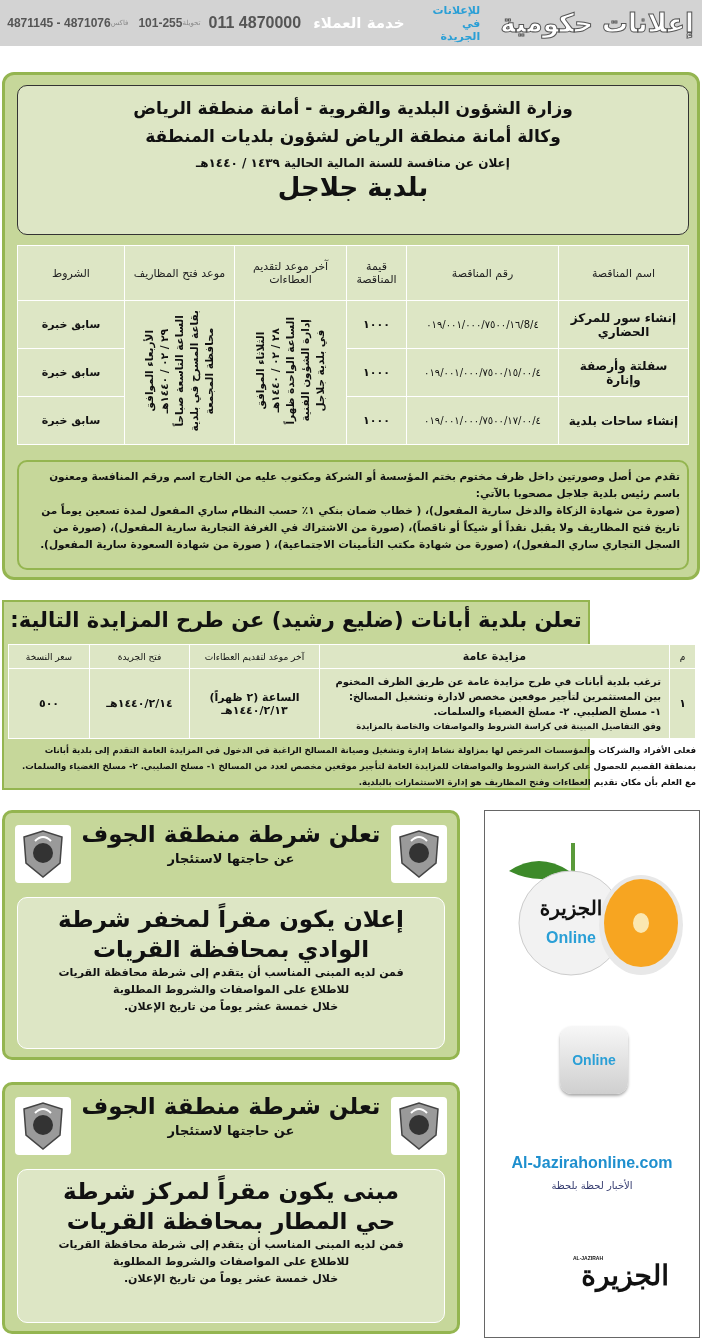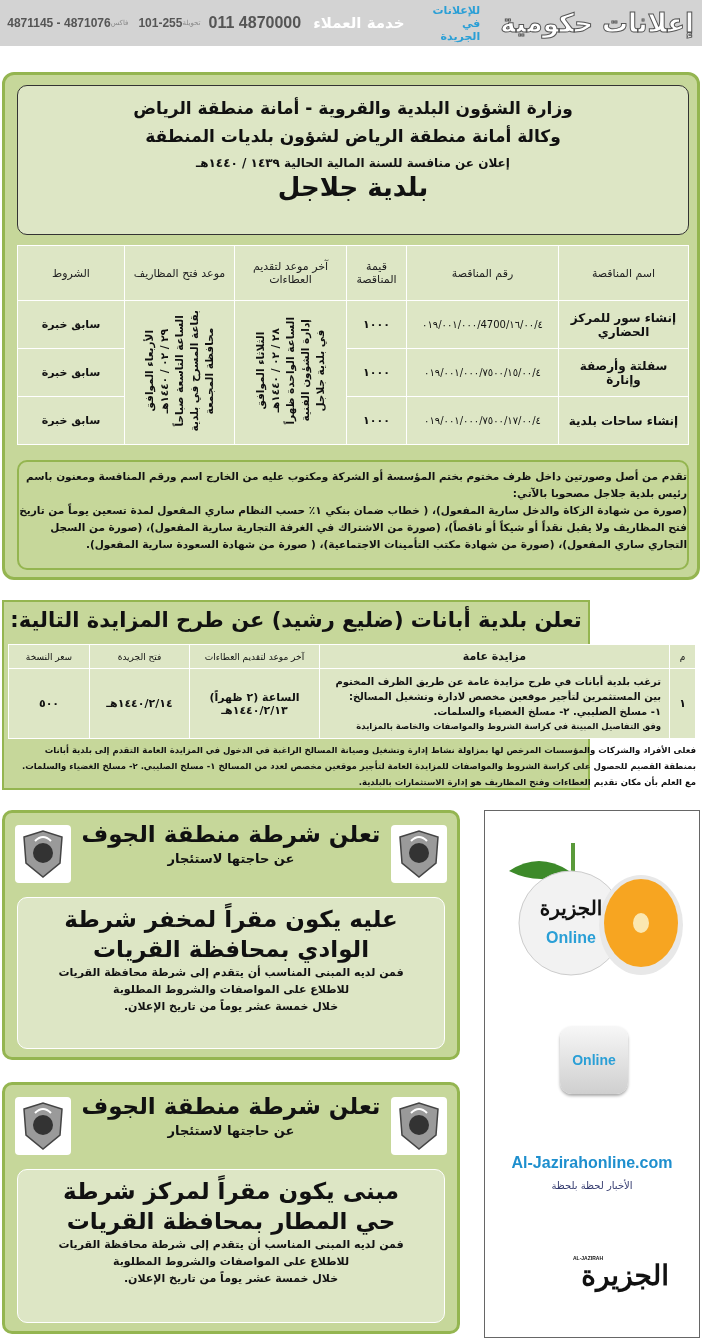--- a/index.html
+++ b/index.html
@@ -28,21 +28,21 @@
   .tbl1 th, .tbl1 td { border: 1px solid #ffffff; text-align: center; font-size: 11px; padding: 0 4px; }
   .tbl1 th { height: 55px; font-weight: normal; color: #222; }
   .tbl1 td { height: 48px; }
   .tbl1 td.name { font-size: 12px; font-weight: bold; }
   .tbl1 td.num { font-size: 10px; direction: ltr; }
   .tbl1 td.val { font-size: 11px; font-weight: bold; }
   .tbl1 td.cond { font-size: 11px; font-weight: bold; text-align: center; }
   .tbl1 td.rot { font-size: 10.5px; font-weight: bold; line-height: 15px; }
   .rotwrap { display: inline-block; writing-mode: vertical-rl; transform: rotate(180deg); text-align: center; white-space: nowrap; }
 
-  .ad1 .terms { position: absolute; left: 12px; top: 385px; width: 672px; height: 110px; background: #c6d79a; border: 2px solid #94b550; border-radius: 10px; padding: 6px 0; font-size: 10.5px; font-weight: bold; line-height: 17px; text-align: right; }
+  .ad1 .terms { position: absolute; left: 12px; top: 385px; width: 672px; height: 110px; background: #c6d79a; border: 2px solid #94b550; border-radius: 10px; padding: 6px 7px; font-size: 10.5px; font-weight: bold; line-height: 17px; text-align: right; }
 
   
   .ad2 { position: absolute; left: 2px; top: 600px; width: 588px; height: 190px; background: #c6d79a; border: 2px solid #94b550; }
   .ad2 .title { text-align: center; font-size: 21px; font-weight: bold; margin-top: 6px; height: 36px; }
   .tbl2 { position: absolute; left: 4px; top: 42px; width: 688px; border-collapse: collapse; background: #dde6c5; }
   .tbl2 th, .tbl2 td { border: 1px solid #ffffff; text-align: center; font-size: 9px; }
   .tbl2 th { height: 24px; font-weight: normal; }
   .tbl2 th.main { font-size: 11px; font-weight: bold; }
   .tbl2 td { height: 70px; font-size: 11px; font-weight: bold; }
   .tbl2 td.desc { text-align: right; padding: 2px 8px; font-size: 10px; line-height: 15px; }
@@ -104,21 +104,21 @@
         <tr>
       <th style="width:130px">اسم المناقصة</th>
       <th style="width:152px">رقم المناقصة</th>
       <th style="width:60px">قيمة المناقصة</th>
       <th style="width:112px">آخر موعد لتقديم العطاءات</th>
       <th style="width:110px">موعد فتح المظاريف</th>
       <th>الشروط</th>
     </tr>
     <tr>
       <td class="name">إنشاء سور للمركز الحضاري</td>
-      <td class="num">٠١٩/٠٠١/٠٠٠/4700/١٦/٠٠/٤</td>
+      <td class="num">٠١٩/٠٠١/٠٠٠/٧٥٠٠/١٦/8/٤</td>
       <td class="val">١٠٠٠</td>
       <td class="rot" rowspan="3">
         <span class="rotwrap">
           <span>الثلاثاء الموافق</span><br>
           <span>٢٨ / ٠٢ / ١٤٤٠هـ</span><br>
           <span>الساعة الواحدة ظهراً</span><br>
           <span>إدارة الشؤون الفنية</span><br>
           <span>في بلدية جلاجل</span>
         </span>
       </td>
@@ -195,21 +195,21 @@
   <div class="badge left">
     <svg width="46" height="50" viewBox="0 0 46 50">
         <path d="M4 8 L23 2 L42 8 L40 34 L23 48 L6 34 Z" fill="#9a9a9a" stroke="#444" stroke-width="1.5"></path>
         <circle cx="23" cy="24" r="10" fill="#333"></circle>
         <path d="M15 12 Q23 4 31 12" stroke="#fff" stroke-width="2" fill="none"></path>
       </svg>
   </div>
   <div class="h1">تعلن شرطة منطقة الجوف</div>
   <div class="h2">عن حاجتها لاستئجار</div>
   <div class="inner">
-    <div class="big1">عليه يكون مقراً لمخفر شرطة</div>
+    <div class="big1">إعلان يكون مقراً لمخفر شرطة</div>
     <div class="big2">الوادي بمحافظة القريات</div>
     <div class="b">فمن لديه المبنى المناسب أن يتقدم إلى شرطة محافظة القريات</div>
     <div class="b">للاطلاع على المواصفات والشروط المطلوبة</div>
     <div class="b">خلال خمسة عشر يوماً من تاريخ الإعلان.</div>
   </div>
 </div>
 
 <div class="police p2">
   <div class="badge right">
     <svg width="46" height="50" viewBox="0 0 46 50">

